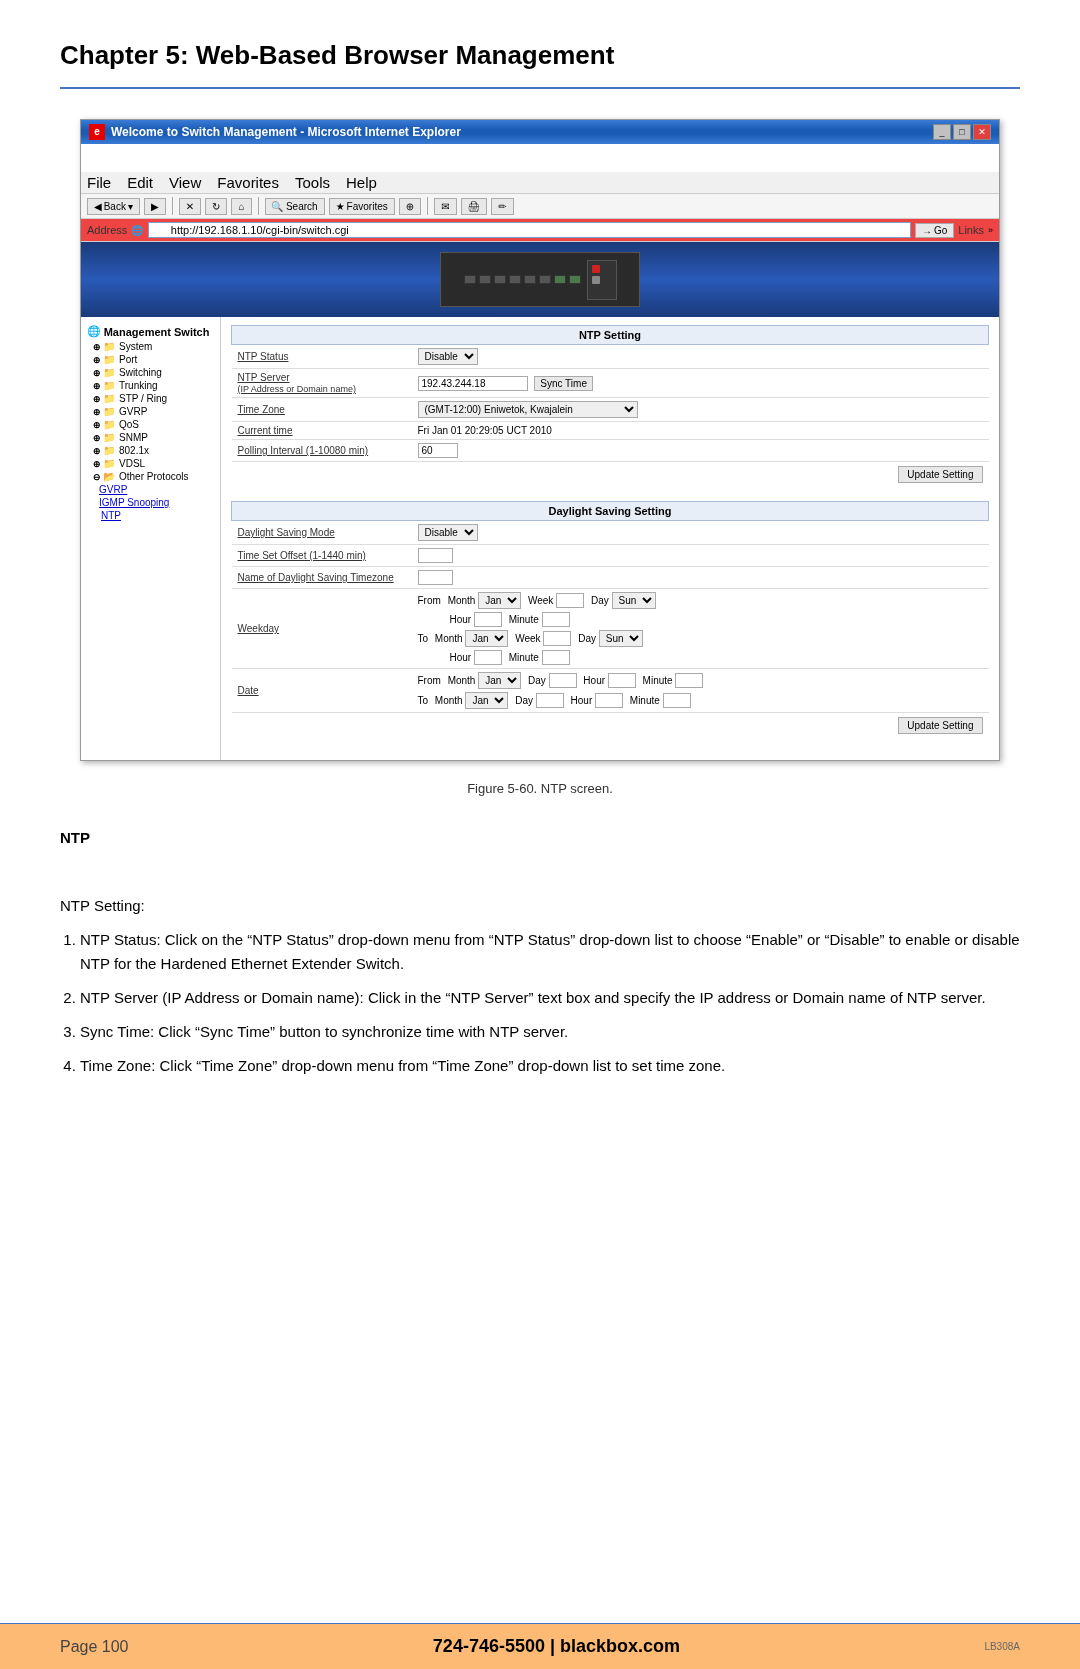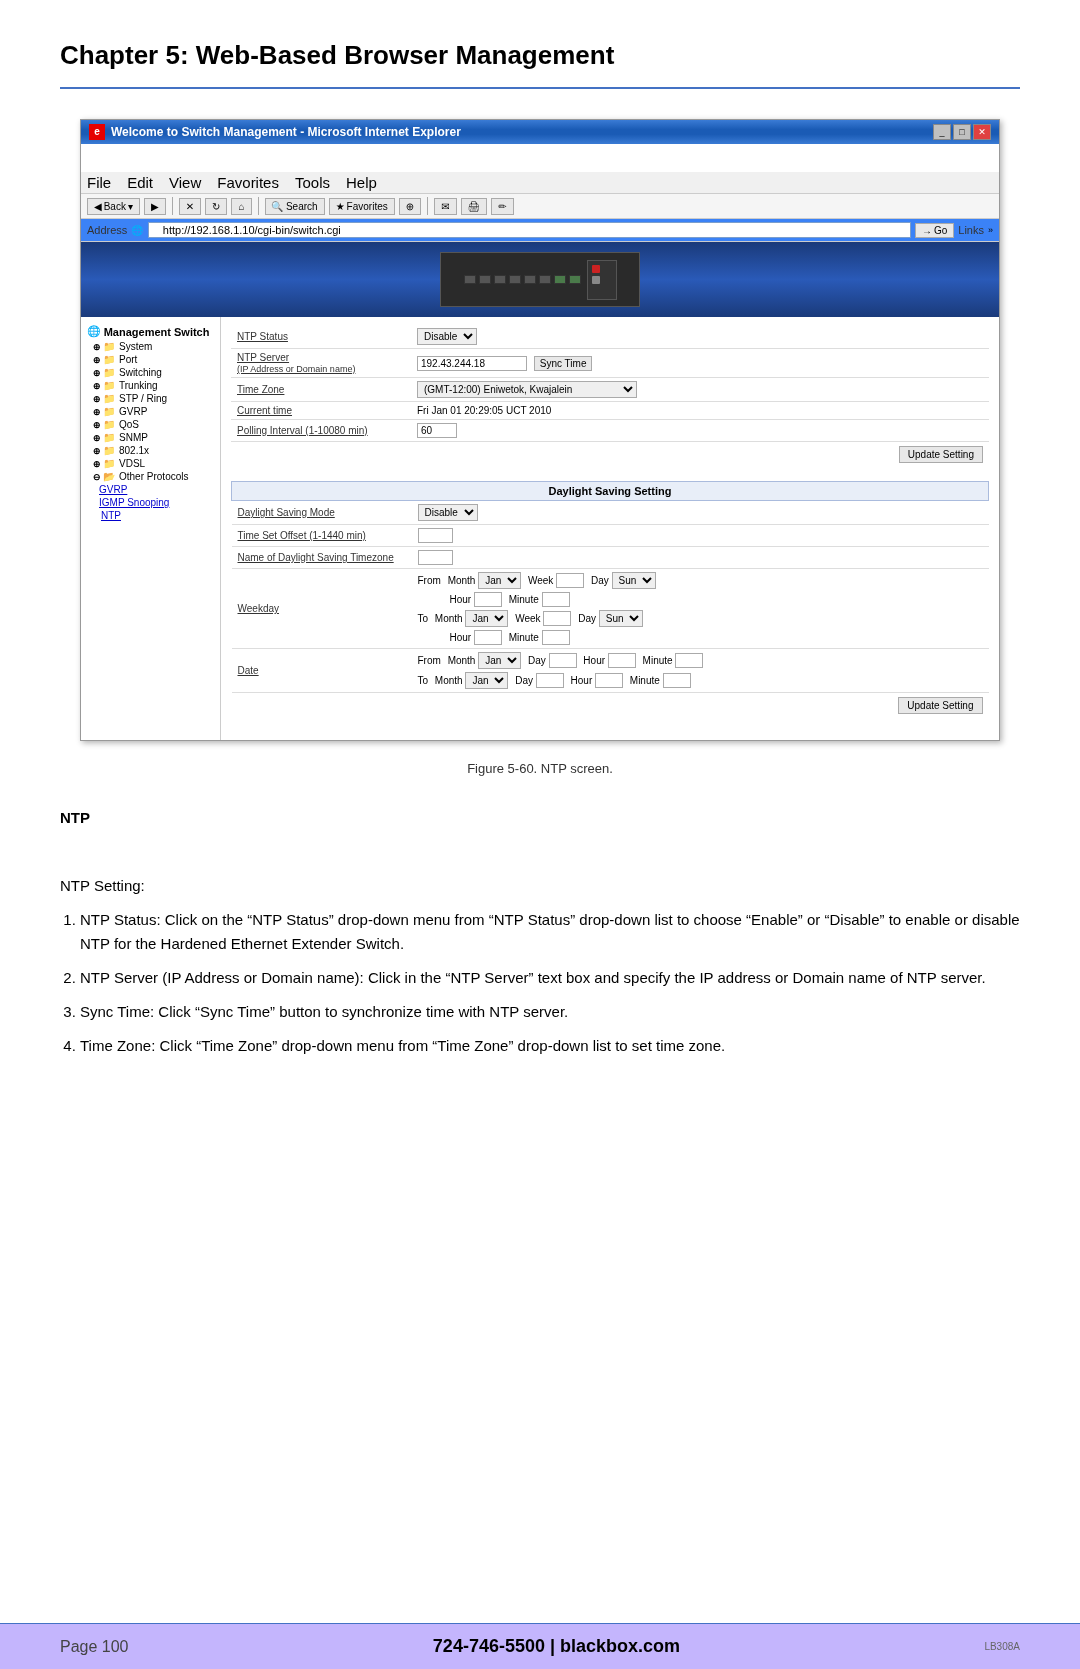--- a/index.html
+++ b/index.html
@@ -115,33 +115,33 @@
     .toolbar-sep { width: 1px; height: 18px; background: #aaa; margin: 0 2px; }
     .search-box {
       display: flex;
       align-items: center;
       gap: 2px;
     }
     .favorites-btn { color: #000; }
 
     
     .ie-addressbar {
-      background: #3b82f6;
+      background: #ef4444;
       padding: 3px 6px;
       display: flex;
       align-items: center;
       gap: 4px;
       border-bottom: 1px solid #ccc;
       font-size: 11px;
     }
     .address-label { font-size: 11px; color: #333; }
     .address-input {
       flex: 1;
       border: 1px solid #7b9ecc;
-      padding: 1px 14px;
+      padding: 1px 22px;
       font-size: 11px;
       background: #fff;
       display: flex;
       align-items: center;
       gap: 4px;
     }
     .address-go-btn {
       background: #e8e8e8;
       border: 1px solid #aaa;
       padding: 1px 6px;
@@ -369,21 +369,21 @@
     .page-footer {
       position: absolute;
       bottom: 0;
       left: 0;
       right: 0;
       border-top: 1px solid #4472C4;
       display: flex;
       align-items: center;
       justify-content: space-between;
       padding: 12px 60px;
-      background: #c4b5fd;
+      background: #fdba74;
       text-align: right;
     }
     .footer-page {
       font-size: 16px;
       color: #444;
     }
     .footer-contact {
       font-size: 18px;
       font-weight: bold;
       color: #000;
@@ -557,20 +557,23 @@
         <div class="sidebar-item ntp-link">
           <span>NTP</span>
         </div>
       </div>
 
       <div class="right-panel">
 
         <div class="settings-section">
           <table class="settings-table">
             <tbody>
+                <tr>
+              <td colspan="2" class="settings-header">NTP Setting</td>
+            </tr>
             <tr class="settings-row">
               <td class="settings-label">NTP Status</td>
               <td class="settings-value">
                 <select class="settings-select">
                   <option>Disable</option>
                   <option>Enable</option>
                 </select>
               </td>
             </tr>
             <tr class="settings-row">

